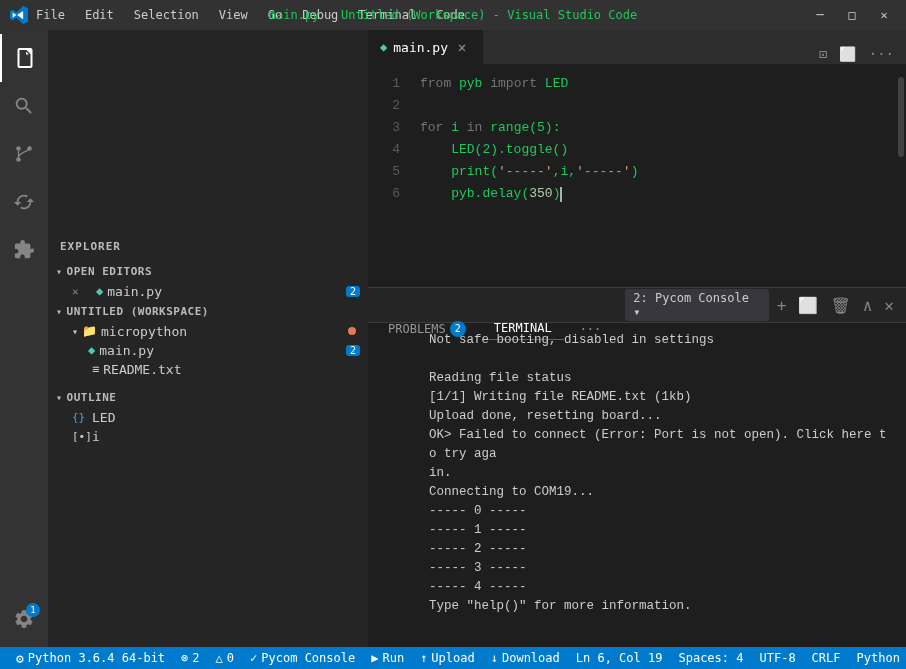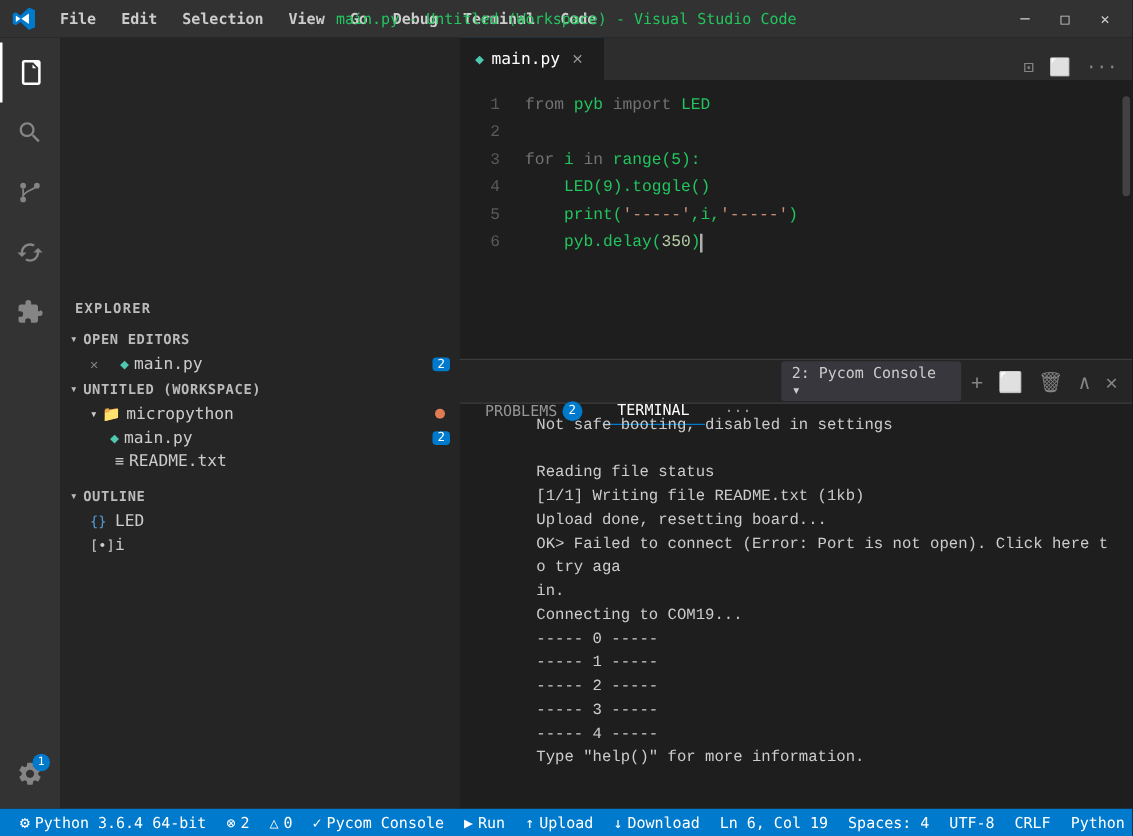--- a/index.html
+++ b/index.html
@@ -21,22 +21,20 @@
       background: #323233;
       display: flex;
       align-items: center;
       justify-content: space-between;
       padding: 0 10px;
       flex-shrink: 0;
     }
     #titlebar-left {
       display: flex;
       align-items: center;
-      gap: 12px;
-      font-weight: bold;
     }
     #titlebar-logo {
       width: 18px;
       height: 18px;
     }
     #titlebar-menu {
       display: flex;
       gap: 4px;
       font-size: 12px;
       color: #cccccc;
@@ -565,21 +563,21 @@
       </div>
       <div id="code-lines">
         <div class="code-line">
           <span class="kw">from</span><span class="op"> pyb </span><span class="kw">import</span><span class="op"> LED</span>
         </div>
         <div class="code-line">&nbsp;</div>
         <div class="code-line">
           <span class="kw">for</span><span class="op"> i </span><span class="kw">in</span><span class="op"> range(5):</span>
         </div>
         <div class="code-line">
-          <span class="op">    LED(9).toggle()</span>
+          <span class="op">    LED(2).toggle()</span>
         </div>
         <div class="code-line">
           <span class="op">    print(</span><span class="str">'-----'</span><span class="op">,i,</span><span class="str">'-----'</span><span class="op">)</span>
         </div>
         <div class="code-line">
           <span class="op">    pyb.delay(</span><span class="num">350</span><span class="op">)</span><span class="cursor"></span>
         </div>
       </div>
       <div class="scrollbar-right">
         <div style="height:80px; width:6px; background:#424242; border-radius:3px; margin: 4px auto;"></div>

